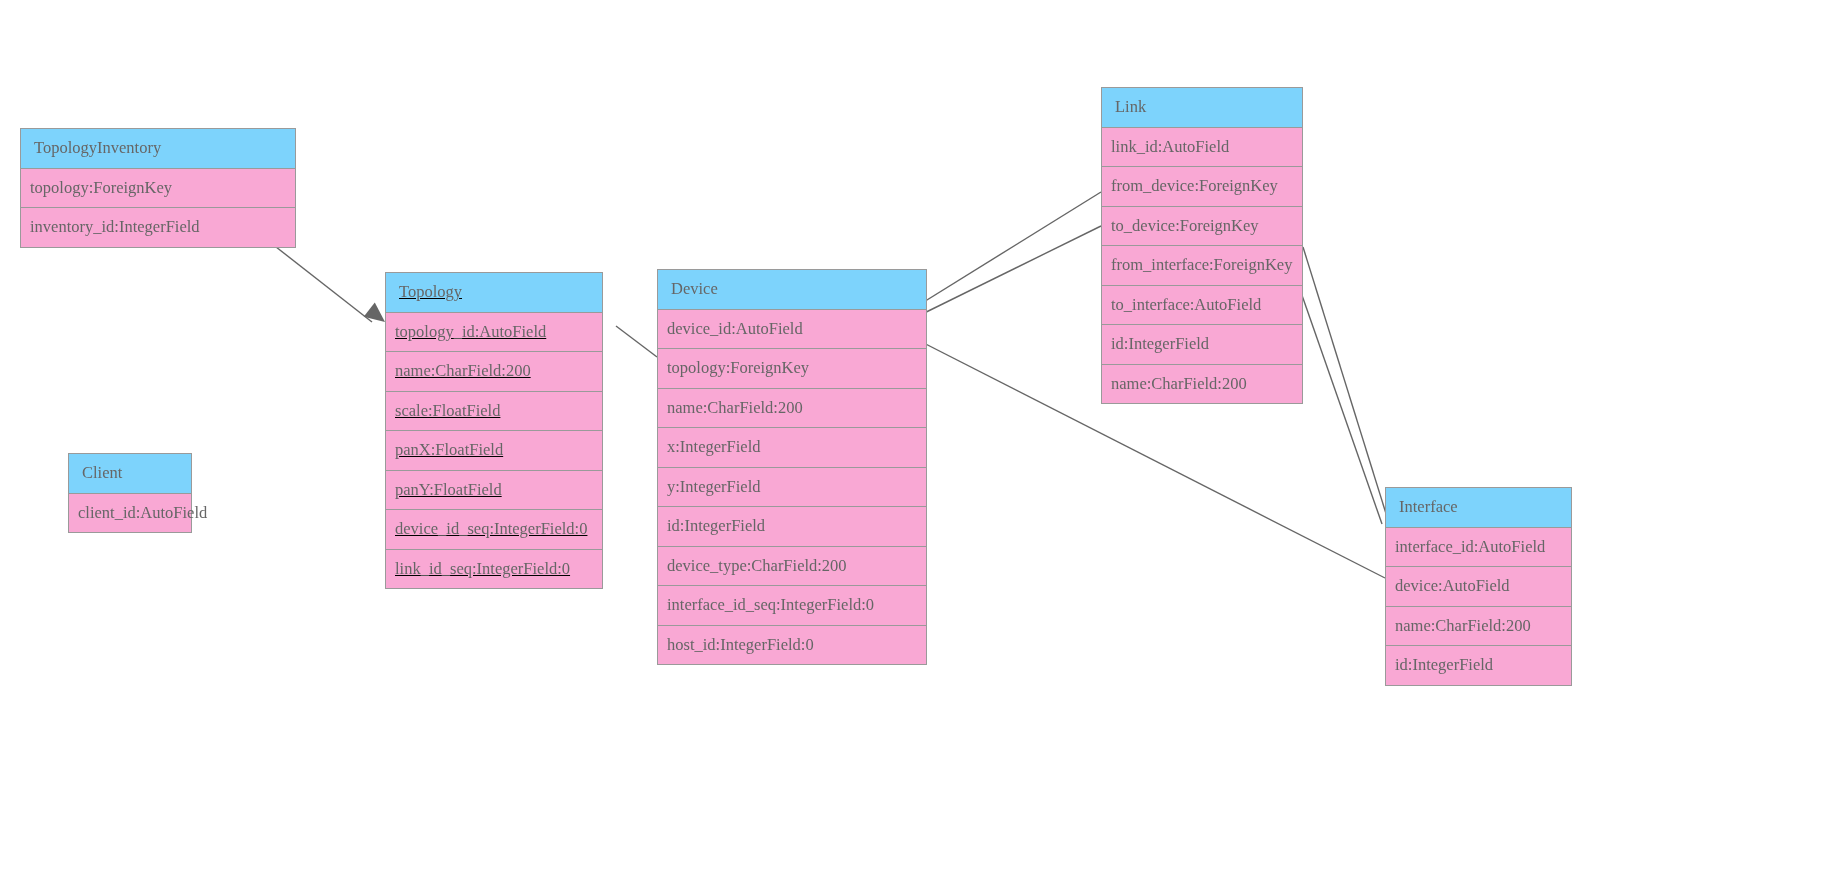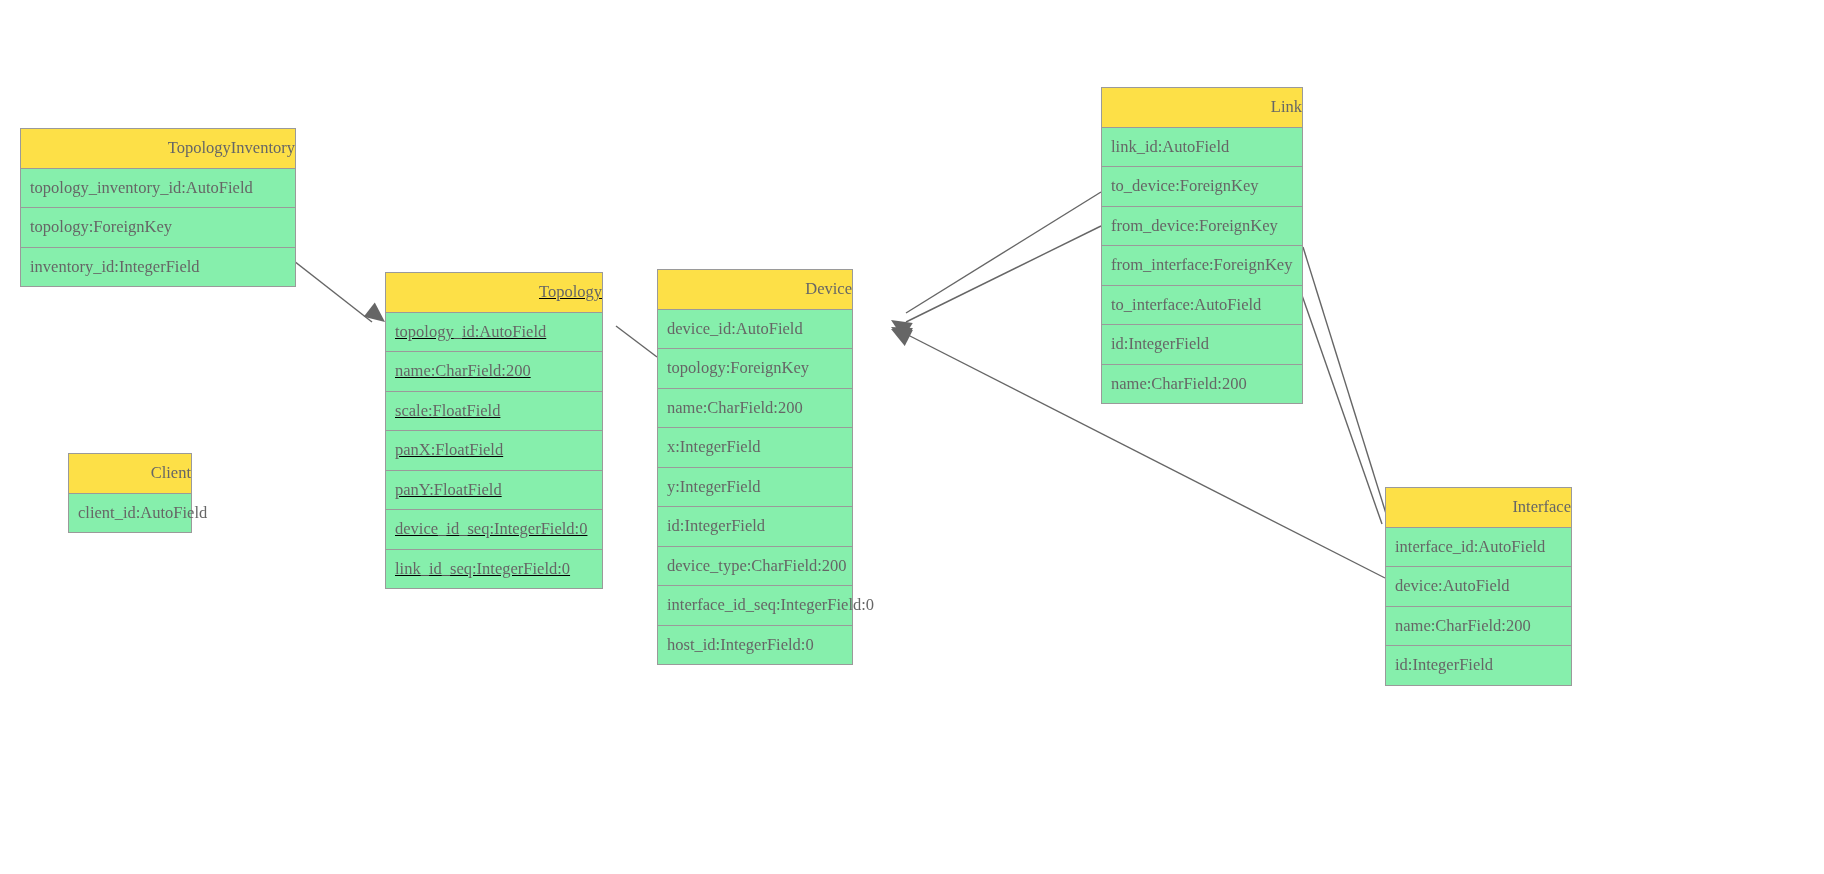--- a/index.html
+++ b/index.html
@@ -26,32 +26,31 @@
   }
   .entity {
     position: absolute;
     box-sizing: border-box;
     border: 1px solid #9a9a9a;
     background: #ffffff;
     z-index: 5;
   }
   .entity-title {
     box-sizing: border-box;
-    background: #fde047;
+    background: #7dd3fc;
     border-bottom: 1px solid #9a9a9a;
     color: #666666;
     font-size: 16.5px;
     line-height: 1;
     padding: 11px 0 11px 13px;
     white-space: nowrap;
-    text-align: right;
   }
   .entity-row {
     box-sizing: border-box;
-    background: #86efac;
+    background: #f9a8d4;
     border-bottom: 1px solid #9a9a9a;
     color: #666666;
     font-size: 16.5px;
     line-height: 1;
     padding: 11px 0 11px 9px;
     white-space: nowrap;
   }
   .entity-row:last-child {
     border-bottom: none;
   }
@@ -78,55 +77,54 @@
         <polygon points="0,0 -20,-9 -20,9" transform="translate(891,329) rotate(-153)"></polygon>
         <polygon points="0,0 -20,-9 -20,9" transform="translate(1392,534) rotate(107)"></polygon>
         <polygon points="0,0 -20,-9 -20,9" transform="translate(1388,538) rotate(109)"></polygon>
         <polygon points="0,0 -20,-9 -20,9" transform="translate(891,327) rotate(207)"></polygon>
       </g>
   </svg>
 
   <div id="entity-layer">
       <div class="entity" style="left: 20px; top: 128px; width: 276px;">
         <div class="entity-title">TopologyInventory</div>
-        <div class="entity-row">topology_inventory_id:AutoField</div>
         <div class="entity-row">topology:ForeignKey</div>
         <div class="entity-row">inventory_id:IntegerField</div>
       </div>
       <div class="entity" style="left: 68px; top: 453px; width: 124px;">
         <div class="entity-title">Client</div>
         <div class="entity-row">client_id:AutoField</div>
       </div>
       <div class="entity" style="left: 385px; top: 272px; width: 218px; text-decoration: underline;">
         <div class="entity-title">Topology</div>
         <div class="entity-row">topology_id:AutoField</div>
         <div class="entity-row">name:CharField:200</div>
         <div class="entity-row">scale:FloatField</div>
         <div class="entity-row">panX:FloatField</div>
         <div class="entity-row">panY:FloatField</div>
         <div class="entity-row">device_id_seq:IntegerField:0</div>
         <div class="entity-row">link_id_seq:IntegerField:0</div>
       </div>
-      <div class="entity" style="left: 657px; top: 269px; width: 196px;">
+      <div class="entity" style="left: 657px; top: 269px; width: 270px;">
         <div class="entity-title">Device</div>
         <div class="entity-row">device_id:AutoField</div>
         <div class="entity-row">topology:ForeignKey</div>
         <div class="entity-row">name:CharField:200</div>
         <div class="entity-row">x:IntegerField</div>
         <div class="entity-row">y:IntegerField</div>
         <div class="entity-row">id:IntegerField</div>
         <div class="entity-row">device_type:CharField:200</div>
         <div class="entity-row">interface_id_seq:IntegerField:0</div>
         <div class="entity-row">host_id:IntegerField:0</div>
       </div>
       <div class="entity" style="left: 1101px; top: 87px; width: 202px;">
         <div class="entity-title">Link</div>
         <div class="entity-row">link_id:AutoField</div>
+        <div class="entity-row">from_device:ForeignKey</div>
         <div class="entity-row">to_device:ForeignKey</div>
-        <div class="entity-row">from_device:ForeignKey</div>
         <div class="entity-row">from_interface:ForeignKey</div>
         <div class="entity-row">to_interface:AutoField</div>
         <div class="entity-row">id:IntegerField</div>
         <div class="entity-row">name:CharField:200</div>
       </div>
       <div class="entity" style="left: 1385px; top: 487px; width: 187px;">
         <div class="entity-title">Interface</div>
         <div class="entity-row">interface_id:AutoField</div>
         <div class="entity-row">device:AutoField</div>
         <div class="entity-row">name:CharField:200</div>

